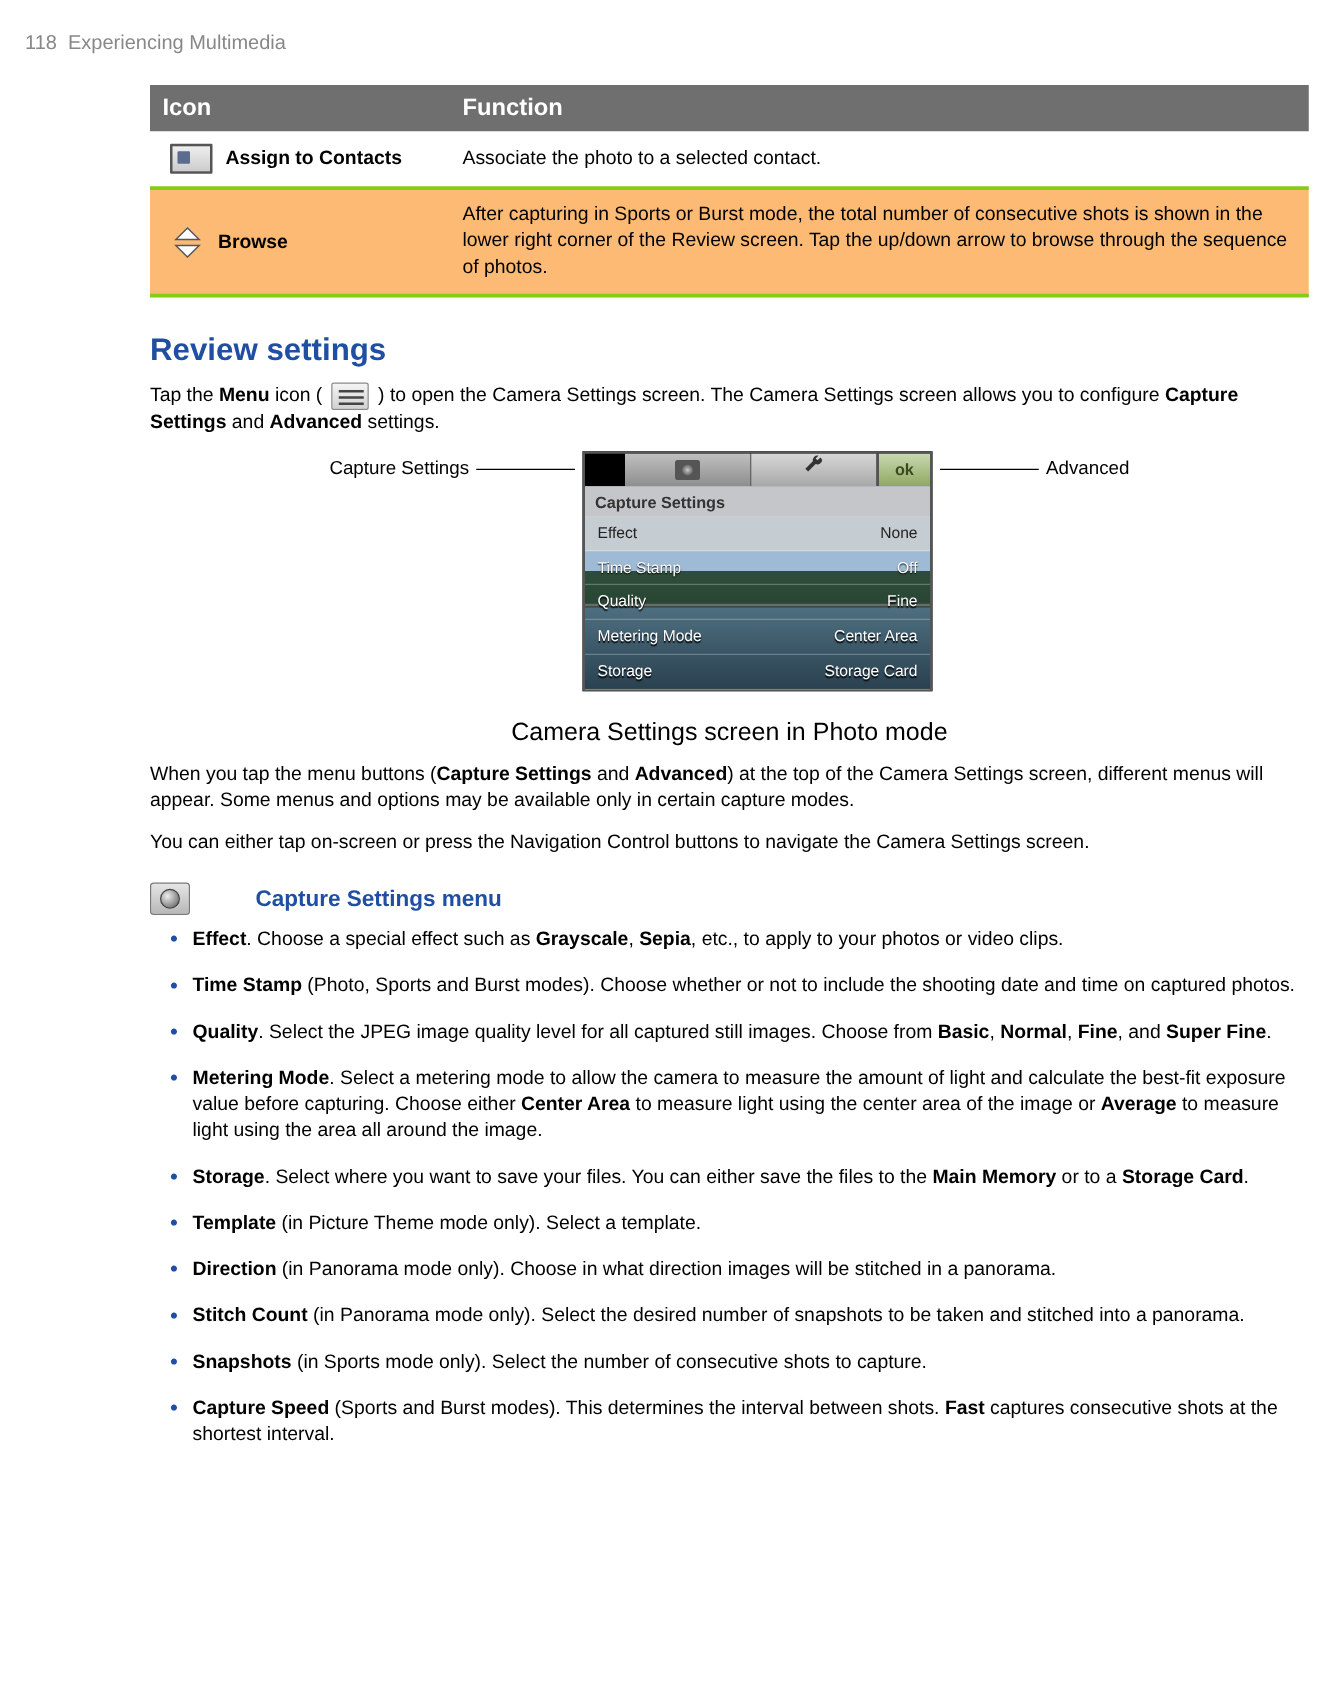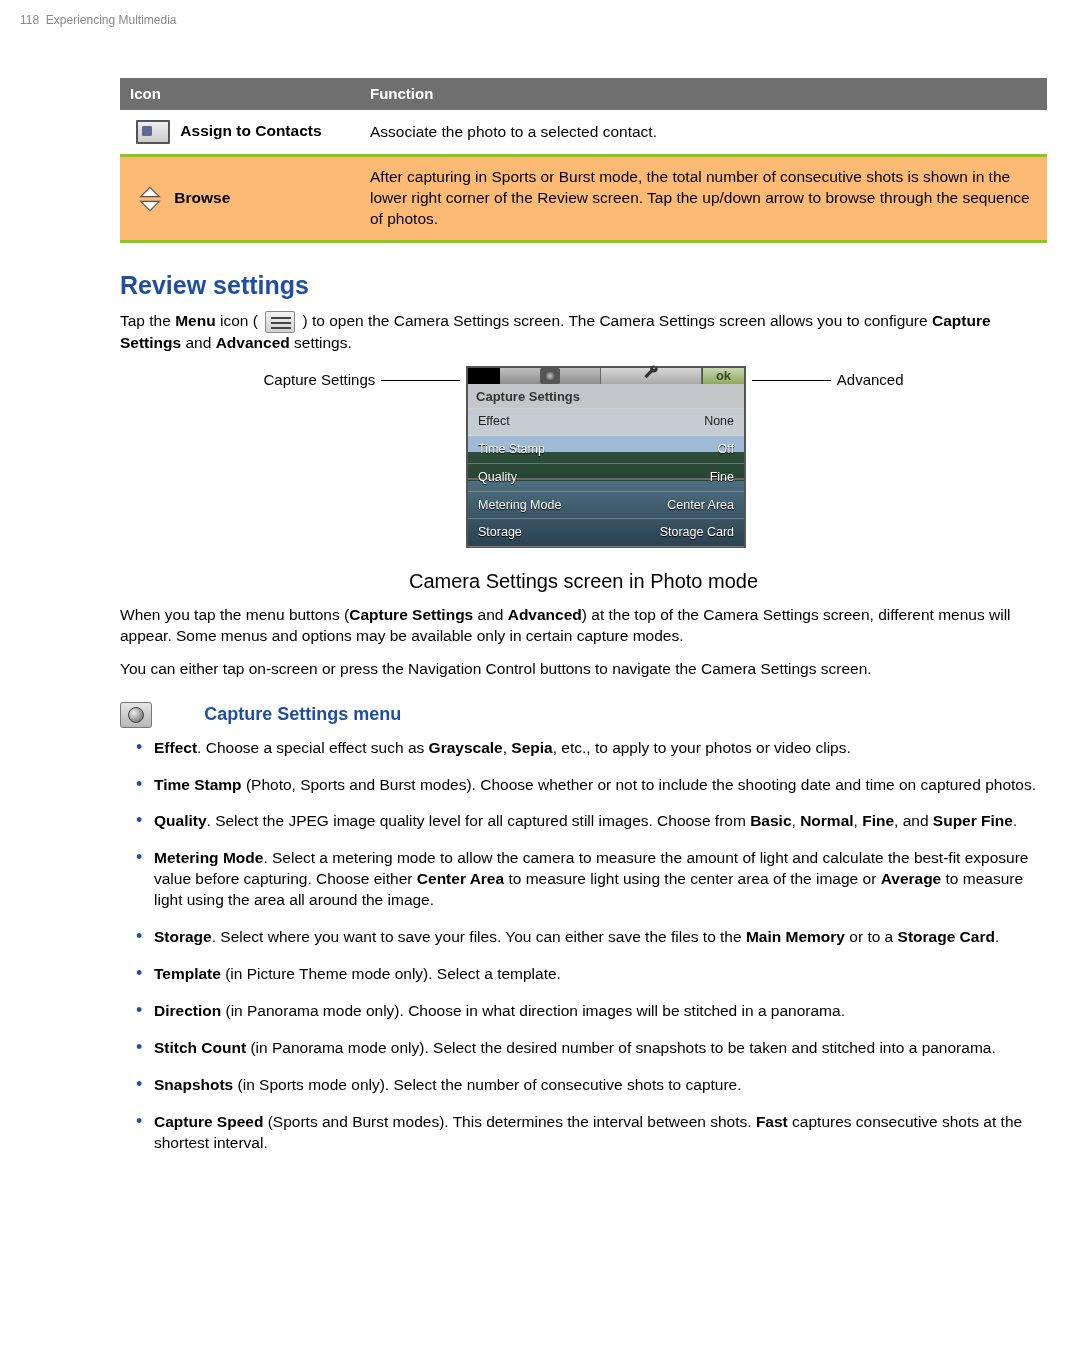--- a/index.html
+++ b/index.html
@@ -6,36 +6,36 @@
   body {
     font-family: "Myriad Pro", "Segoe UI", Arial, sans-serif;
     font-size: 15.5px;
     line-height: 1.35;
     color: #000;
     background: #fff;
     width: 1072px;
     padding: 0 20px 20px 20px;
   }
   .page-header {
-    font-size: 12px;
+    font-size: 16px;
     color: #888;
-    margin-bottom: 50px;
-    padding-top: 12px;
+    margin-bottom: 22px;
+    padding-top: 24px;
   }
   .content { margin-left: 100px; margin-right: 5px; }
 
   
   .tbl { width: 100%; border-collapse: collapse; }
   .tbl th {
     background: #6f6f6f;
     color: #fff;
     font-weight: 600;
     text-align: left;
     padding: 6px 10px;
-    font-size: 15px;
+    font-size: 19px;
   }
   .tbl td { vertical-align: middle; padding: 10px 10px; border-bottom: 3px solid #84cc16; }
   .tbl tr.shade td { background: #fdba74; }
   .col-icon { width: 240px; }
 
   .icon-assign {
     display: inline-block; width: 34px; height: 24px;
     background: linear-gradient(#eee,#ccc);
     border: 2px solid #555; border-radius: 1px;
     vertical-align: middle; margin: 0 6px;
@@ -97,21 +97,21 @@
   .fig { margin: 12px auto 10px auto; width: 640px; position: relative; }
   .fig-row { display:flex; align-items:flex-start; justify-content:center; }
   .label-left, .label-right { font-size:15px; color:#000; padding-top: 4px; white-space:nowrap; }
   .label-left { text-align:right; }
   .leader { flex:1; border-top:1px solid #000; margin:14px 6px 0 6px; }
 
   .screenshot {
     width: 280px; border:2px solid #555; background:#000;
     font-family: Arial, sans-serif;
   }
-  .tabbar { display:flex; height:16px; background:#3a3a3a; align-items:stretch;margin-left:32px; }
+  .tabbar { display:flex; height:26px; background:#3a3a3a; align-items:stretch;margin-left:32px; }
   .tab {
     flex:1; display:flex; align-items:center; justify-content:center;
     background: linear-gradient(#d7d7d7,#a8a8a8);
     border-right:1px solid #666;
   }
   .tab.sel { background: linear-gradient(#bfbfbf,#8e8e8e); }
   .tab .lensmini{
     width:20px; height:16px; background:#555; border-radius:2px; position:relative;
   }
   .tab .lensmini::before{

